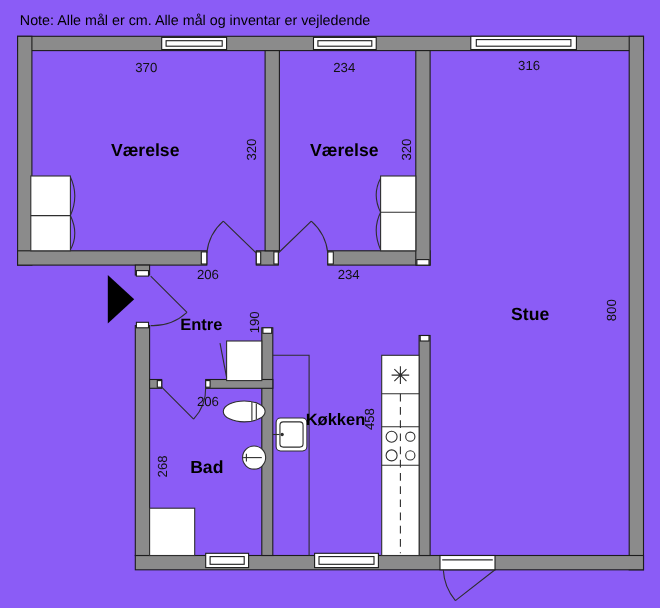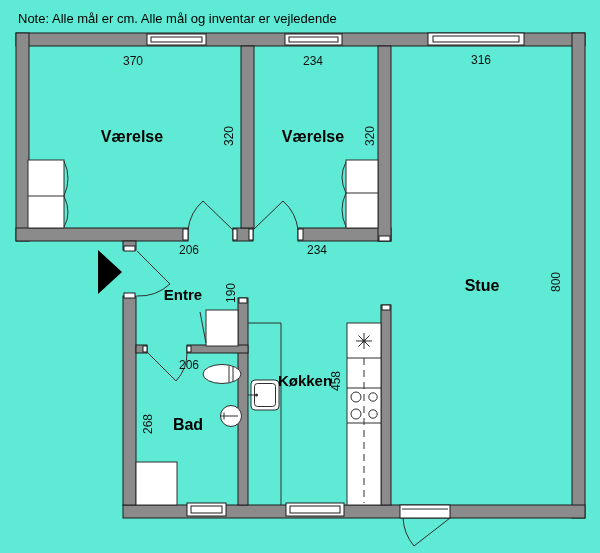--- a/index.html
+++ b/index.html
@@ -1,16 +1,16 @@
 <!DOCTYPE html>
 <html><head>
 <meta charset="utf-8">
 <style>
   html,body{margin:0;padding:0;background:#ffffff;}
-  .plan{position:relative;width:600px;height:553px;background:#5eead4;overflow:hidden;
+  .plan{position:relative;width:600px;height:553px;background:#8b5cf6;overflow:hidden;
         font-family:"Liberation Sans","DejaVu Sans",sans-serif;}
   svg{position:absolute;left:0;top:0;}
   svg text{font-family:"Liberation Sans","DejaVu Sans",sans-serif;fill:#000000;}
   .note-txt{font-size:13px;}
   .dim{font-size:12px;fill:#111111;}
   .room{font-size:16px;font-weight:bold;fill:#000000;}
   .room-sm{font-size:15px;font-weight:bold;fill:#000000;}
   .wall{fill:#8b8b8b;stroke:#1c1c1c;stroke-width:1;}
   .cap{fill:#ffffff;stroke:#1c1c1c;stroke-width:1;}
   .win{fill:#ffffff;stroke:#1c1c1c;stroke-width:1;}

